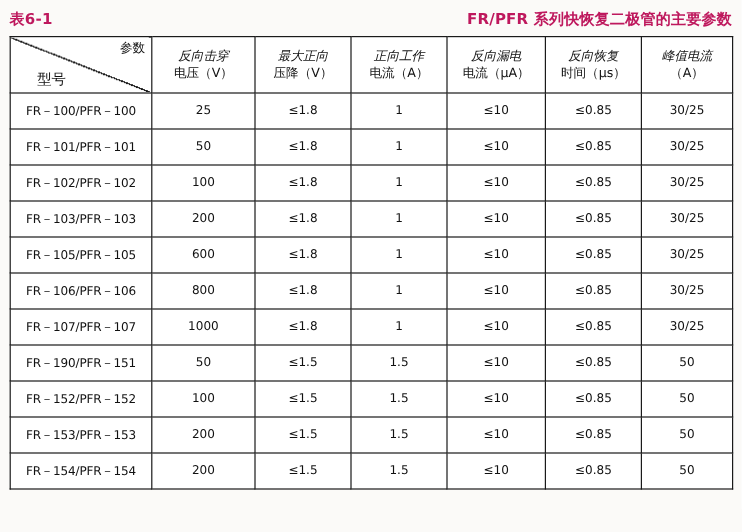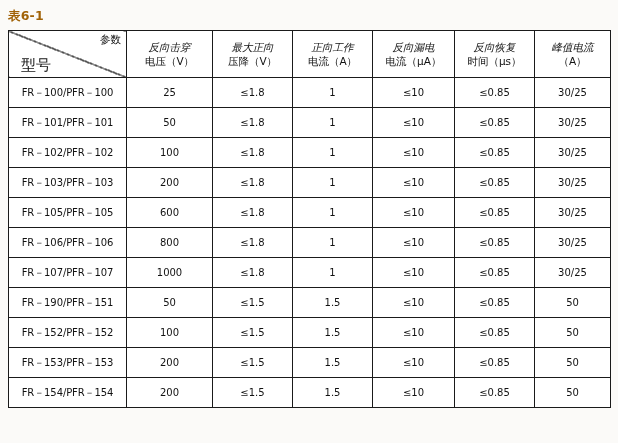--- a/index.html
+++ b/index.html
@@ -24,21 +24,21 @@
   }
   .caption {
     display: flex;
     align-items: baseline;
     justify-content: space-between;
     gap: 10px;
     font-size: 12.5px;
     font-weight: bold;
     letter-spacing: 0.2px;
     margin: 2px 0 5px 0;
-    color: #a16207;
+    color: #be185d;
   }
   .caption .cap-num {
     font-family: "DejaVu Sans", sans-serif;
   }
   .caption .cap-title {
     font-family: "DejaVu Sans", sans-serif;
   }
   table.params {
     border-collapse: collapse;
     width: 602px;
@@ -65,22 +65,22 @@
   }
   td.corner .p1 {
     position: absolute;
     top: 2px;
     right: 5px;
     font-size: 10.5px;
   }
   td.corner .p2 {
     position: absolute;
     bottom: 2px;
-    left: 12px;
-    font-size: 15px;
+    left: 22px;
+    font-size: 12px;
   }
   thead td.head {
     height: 46px;
     font-size: 10.5px;
     line-height: 1.35;
     padding: 0 2px;
   }
   .head-l1 { display: block; font-style: italic; }
   .head-l2 { display: block; }
   td.model {
@@ -96,20 +96,21 @@
   .col5 { width: 80px; }
   .col6 { width: 76px; }
 </style>
 </head>
 <body>
 
 <div class="page">
 
   <div class="caption">
     <span class="cap-num">表6-1</span>
+    <span class="cap-title">FR/PFR 系列快恢复二极管的主要参数</span>
   </div>
 
   <table class="params">
     <colgroup>
       <col class="col0">
         <col class="col1">
         <col class="col2">
         <col class="col3">
         <col class="col4">
         <col class="col5">

